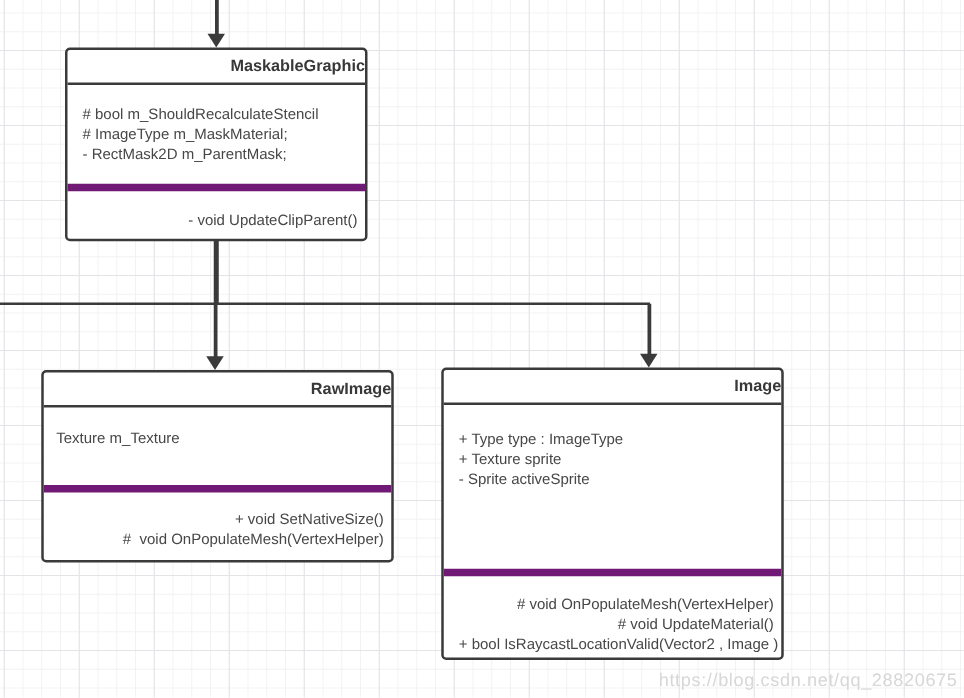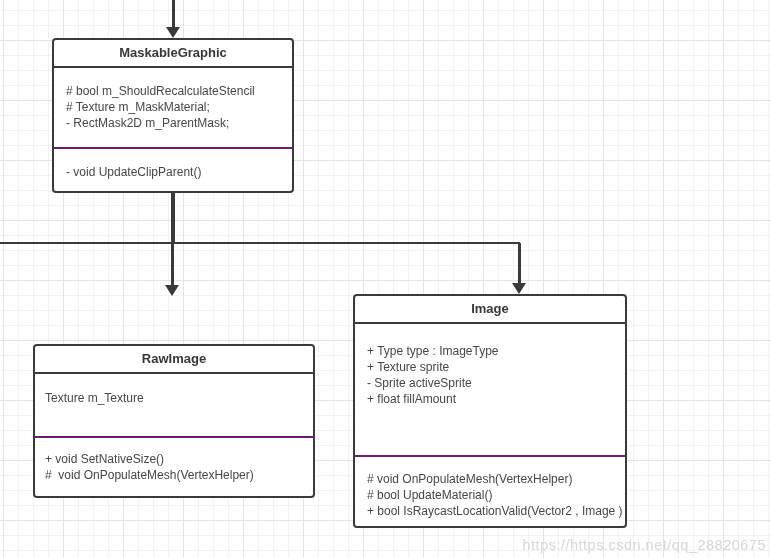--- a/index.html
+++ b/index.html
@@ -29,32 +29,32 @@
     border-radius: 4px;
     box-sizing: border-box;
     color: #474747;
     display: flex;
     flex-direction: column;
   }
   .class-title {
     flex: 0 0 auto;
     height: 26px;
     line-height: 26px;
-    text-align: center;
+    text-align: right;
     font-weight: bold;
     font-size: 13px;
     color: #383838;
     border-bottom: 2px solid #3a3a3a;
   }
   .class-section {
     box-sizing: border-box;
     font-size: 12px;
     overflow: hidden;
   }
-  .class-section + .class-section { border-top: 2px solid #701a75; }
+  .class-section + .class-section { border-top: 6px solid #701a75; text-align: right; }
   .member {
     line-height: 16px;
     white-space: pre;
     color: #474747;
   }
 
   
   .edge {
     position: absolute;
     background: #3a3a3a;
@@ -93,49 +93,48 @@
   <div class="edge" style="left:171px; top:243px; width:3px; height:44px;"></div>
   <div class="arrowhead" style="left:165px; top:285px;"></div>
 
   <div class="edge" style="left:518px; top:243px; width:3px; height:41px;"></div>
   <div class="arrowhead" style="left:512px; top:283px;"></div>
 
   <div class="class-box" style="left:52px; top:38px; width:242px; height:155px;">
     <div class="class-title">MaskableGraphic</div>
     <div class="class-section" style="flex:0 0 79px; padding:15px 6px 0 12px;">
       <div class="member"># bool m_ShouldRecalculateStencil</div>
-      <div class="member"># Texture m_MaskMaterial;</div>
+      <div class="member"># ImageType m_MaskMaterial;</div>
       <div class="member">- RectMask2D m_ParentMask;</div>
     </div>
     <div class="class-section" style="flex:1 1 auto; padding:15px 6px 0 12px;">
       <div class="member">- void UpdateClipParent()</div>
     </div>
   </div>
 
-  <div class="class-box" style="left:33px; top:296px; width:282px; height:154px;margin-top:48px;">
+  <div class="class-box" style="left:33px; top:296px; width:282px; height:154px;">
     <div class="class-title">RawImage</div>
     <div class="class-section" style="flex:0 0 62px; padding:16px 6px 0 10px;">
       <div class="member">Texture m_Texture</div>
     </div>
     <div class="class-section" style="flex:1 1 auto; padding:13px 6px 0 10px;">
       <div class="member">+ void SetNativeSize()</div>
       <div class="member">#  void OnPopulateMesh(VertexHelper)</div>
     </div>
   </div>
 
   <div class="class-box" style="left:353px; top:294px; width:274px; height:234px;">
     <div class="class-title">Image</div>
     <div class="class-section" style="flex:0 0 131px; padding:19px 12px 0 12px;">
       <div class="member">+ Type type : ImageType</div>
       <div class="member">+ Texture sprite</div>
       <div class="member">- Sprite activeSprite</div>
-      <div class="member">+ float fillAmount</div>
     </div>
     <div class="class-section" style="flex:1 1 auto; padding:14px 6px 0 12px;">
       <div class="member"># void OnPopulateMesh(VertexHelper)</div>
-      <div class="member"># bool UpdateMaterial()</div>
+      <div class="member"># void UpdateMaterial()</div>
       <div class="member">+ bool IsRaycastLocationValid(Vector2 , Image )</div>
     </div>
   </div>
 
-  <div class="watermark">https://https.csdn.net/qq_28820675</div>
+  <div class="watermark">https://blog.csdn.net/qq_28820675</div>
 
 </div>
 
 </body></html>

